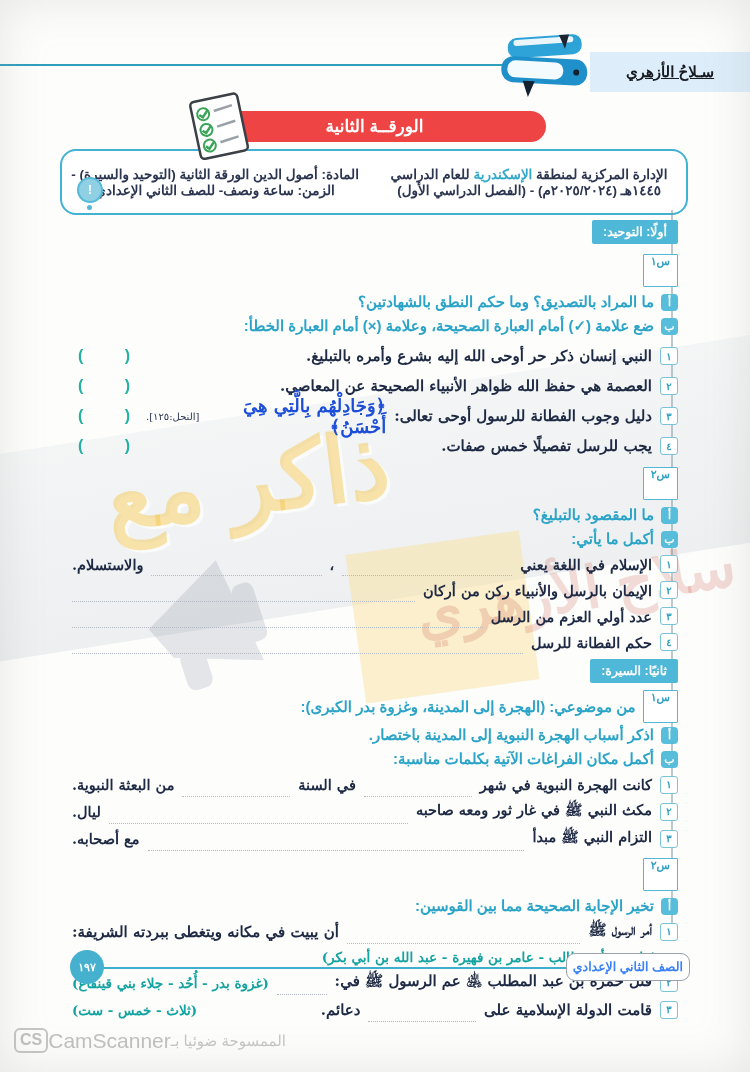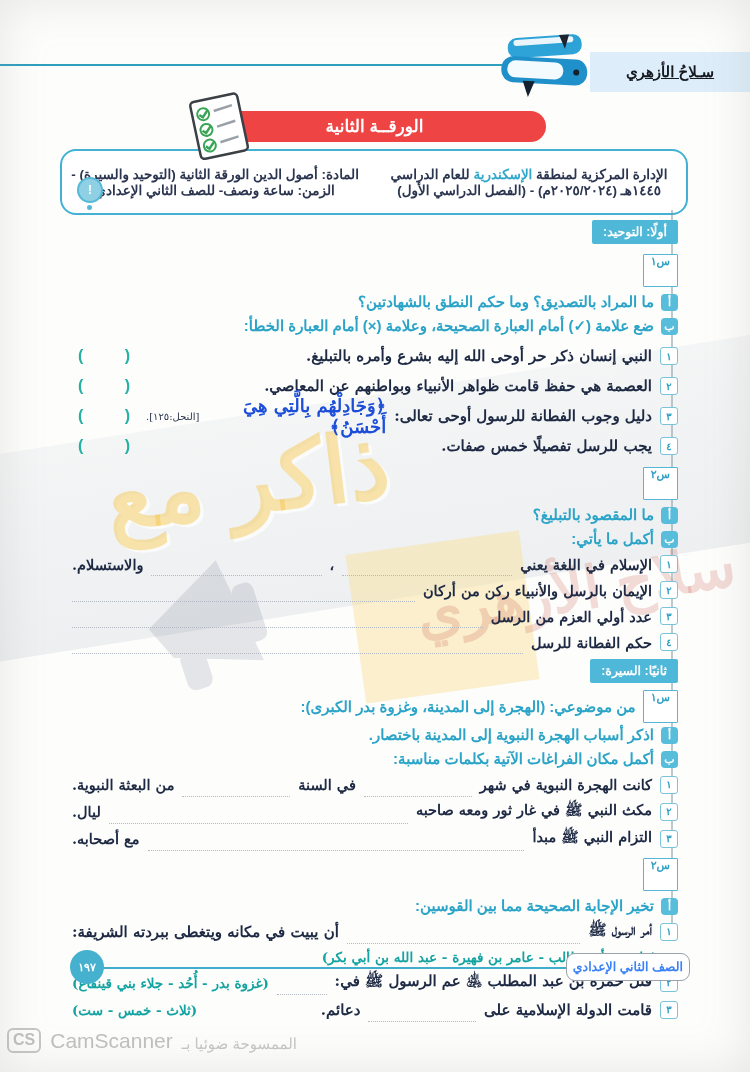--- a/index.html
+++ b/index.html
@@ -79,21 +79,21 @@
 
   .mt3{margin-top:3px;} .mt4{margin-top:4px;}
 
   
   .footer-line{position:absolute;top:967px;left:100px;width:500px;height:2px;background:#3fadcc;z-index:2;}
   .page-num{position:absolute;top:950px;left:70px;width:34px;height:34px;border-radius:50%;background:#45b1cf;
     color:#fff;display:grid;place-items:center;font-size:11px;font-weight:bold;z-index:3;}
   .grade-box{position:absolute;top:953px;right:60px;padding:5px 6px 6px;border:1.5px solid #9aa2ab;
     border-radius:9px;color:#3b82f6;font-size:12.5px;font-weight:bold;background:#fff;z-index:3;}
 
-  .scan-row{position:absolute;top:1028px;left:7px;direction:ltr;display:flex;align-items:flex-end;gap:9px;
+  .scan-row{position:absolute;top:1028px;left:14px;direction:ltr;display:flex;align-items:center;
     color:#bdbdbd;z-index:3;}
   .cs-box{border:2px solid #c6c6c6;border-radius:6px;padding:1px 4px 2px;font-weight:bold;font-size:16px;color:#c0c0c0;}
   .scan-name{font-size:21px;color:#c0c0c0;}
   .scan-ar{font-size:15px;color:#c6c6c6;}
 </style>
 </head>
 <body>
 
 <div class="page-shade"></div>
 
@@ -171,21 +171,21 @@
     <span class="num-box">١</span>
     <span class="body-text">النبي إنسان ذكر حر أوحى الله إليه بشرع وأمره بالتبليغ.</span>
     <span class="spacer"></span>
     <span class="paren">
         <span>(</span>
         <span>)</span>
       </span>
   </div>
   <div class="tf-row">
     <span class="num-box">٢</span>
-    <span class="body-text">العصمة هي حفظ قامت ظواهر الأنبياء وبواطنهم عن المعاصي.</span>
+    <span class="body-text">العصمة هي حفظ الله ظواهر الأنبياء الصحيحة عن المعاصي.</span>
     <span class="spacer"></span>
     <span class="paren">
         <span>(</span>
         <span>)</span>
       </span>
   </div>
   <div class="tf-row">
     <span class="num-box">٣</span>
     <span class="body-text">دليل وجوب الفطانة للرسول أوحى تعالى: </span>
     <span class="verse">﴿وَجَادِلْهُم بِالَّتِي هِيَ أَحْسَنُ﴾</span>

